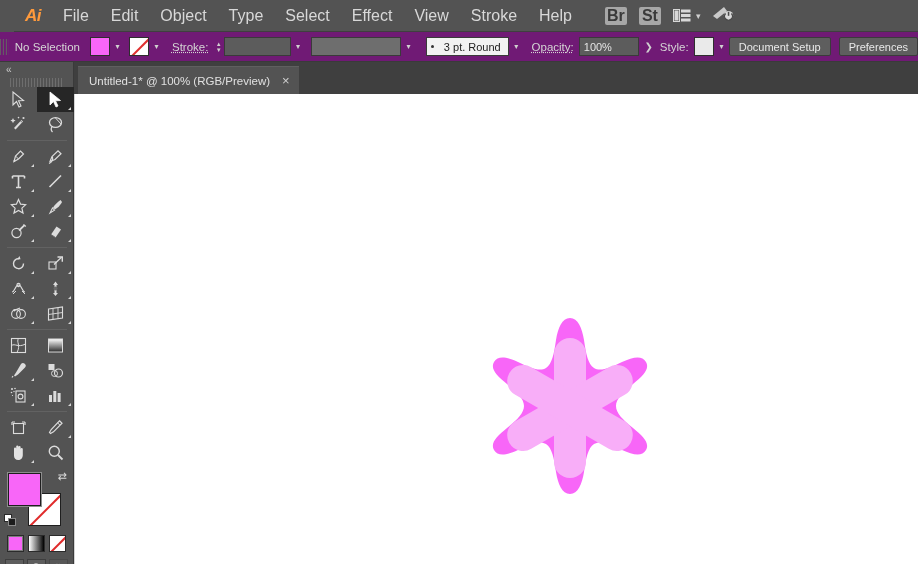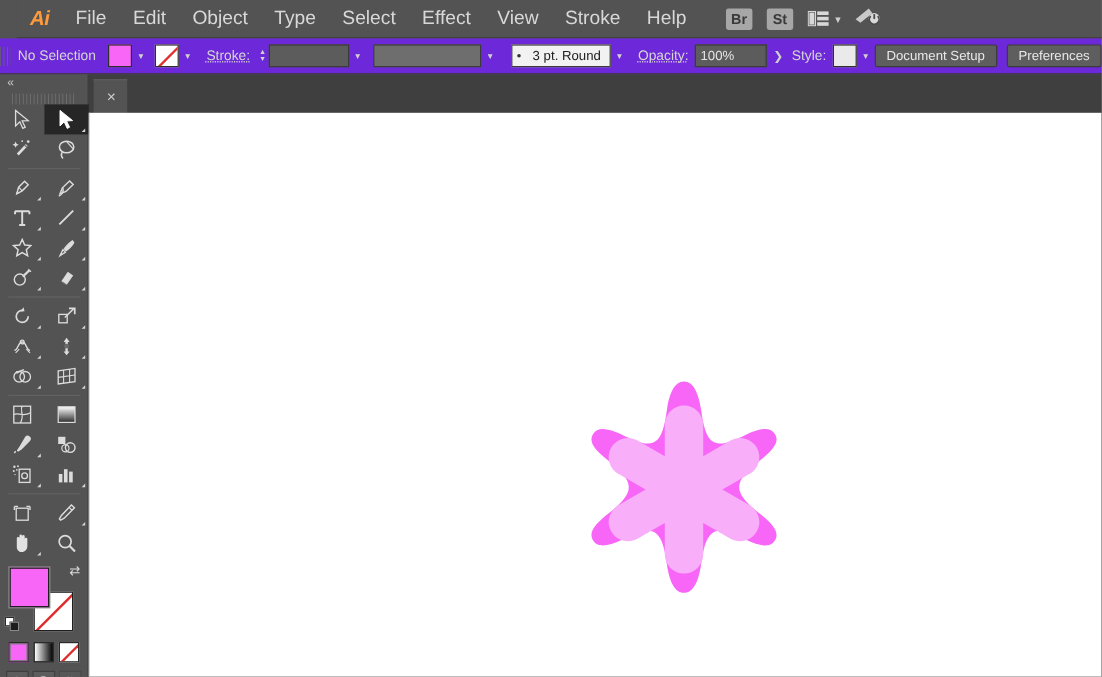--- a/index.html
+++ b/index.html
@@ -28,31 +28,31 @@
   .menu-item {
     padding: 0 11px; height: 32px; line-height: 32px;
     font-size: 16px; color: #d8d8d8; cursor: default;
   }
   #menubar-right {
     margin-left: 22px; display: flex; align-items: center; gap: 12px;
   }
   .sq-btn {
     width: 22px; height: 18px;
     background: #a7a7a7; color: #3a3a3a;
-    font-size: 12px; font-weight: bold;
+    font-size: 16px; font-weight: bold;
     display: flex; align-items: center; justify-content: center;
     border-radius: 2px;
   }
   .icon-arrange { display: flex; align-items: center; gap: 5px; }
   .chev { font-size: 9px; color: #cfcfcf; }
 
   
   #controlbar {
     position: absolute; top: 32px; left: 0; width: 918px; height: 30px;
-    background: #6d28d9;
+    background: #701a75;
     display: flex; align-items: center;
     border-bottom: 1px solid #3a3a3a;
     font-size: 11.5px; color: #d5d5d5;
   }
   .cb-grip {
     width: 9px; height: 30px;
     background: repeating-linear-gradient(to right,#636363 0 1px,transparent 1px 3px);
     background-position: center; background-size: 3px 16px;
     background-repeat: repeat-x;
   }
@@ -303,20 +303,21 @@
     <div class="cb-label" style="padding-left:2px">Style:</div>
     <div class="style-swatch"></div>
     <div class="dd-arrow">▾</div>
 
     <div class="cb-btn" style="">Document Setup</div>
     <div class="cb-btn" style="margin-left:8px">Preferences</div>
   </div>
 
   <div id="tabbar">
     <div id="doc-tab">
+      <span>Untitled-1* @ 100% (RGB/Preview)</span>
       <span id="tab-close">×</span>
     </div>
   </div>
 
   <div id="toolbar">
     <div id="tb-head">
       <span id="tb-collapse">«</span>
     </div>
     <div id="tb-grip"></div>
 

